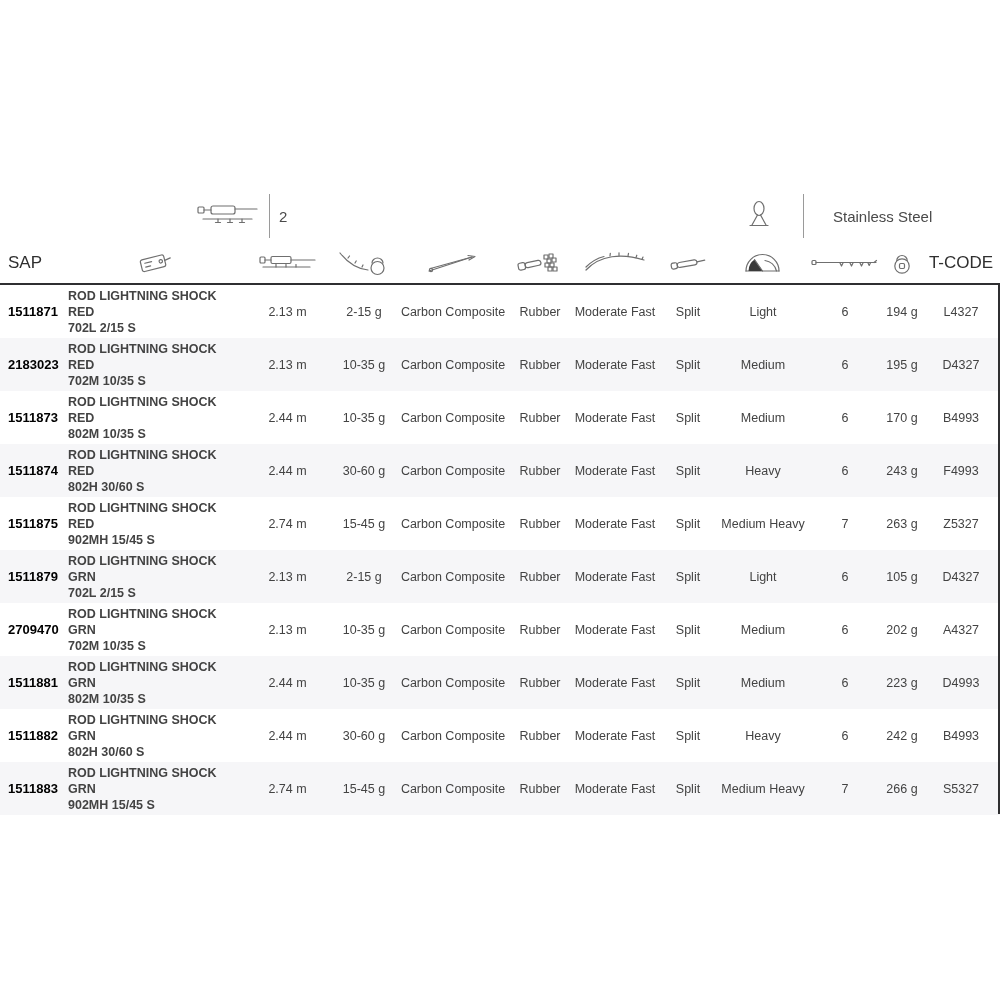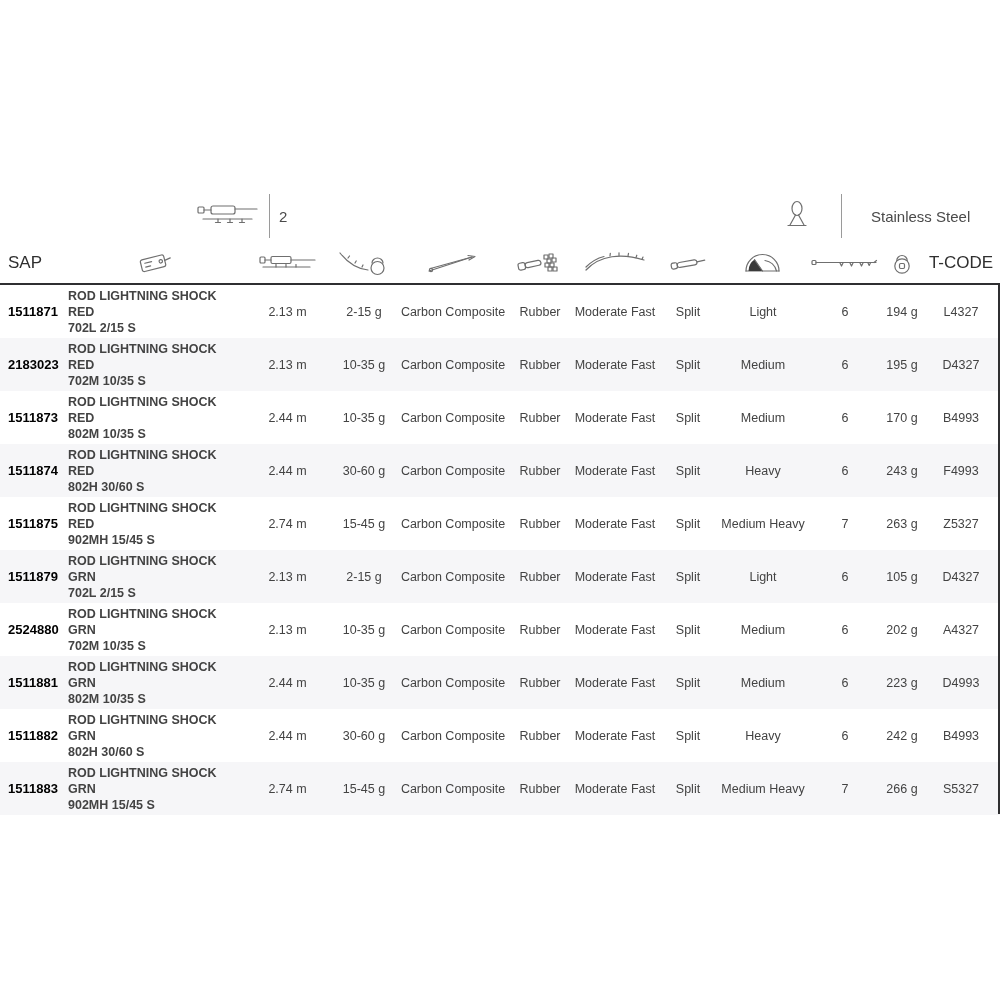--- a/index.html
+++ b/index.html
@@ -6,21 +6,21 @@
     background:#ffffff; font-family:"Liberation Sans", sans-serif; color:#404040; }
   .page { position:relative; width:1000px; height:1000px; background:#fff; }
 
   
   .ln { stroke:#6f6f6f; fill:none; stroke-width:1.2; stroke-linecap:round; stroke-linejoin:round; }
   .fillseg { fill:#3a3a3a; stroke:none; }
 
   
   .legend-group { position:absolute; display:flex; align-items:center; height:48px; }
   .legend-sections { left:196px; top:192px; }
-  .legend-steel   { left:782px; top:192px;gap:20px; }
+  .legend-steel   { left:744px; top:192px;gap:20px; }
   .vline { width:1px; height:44px; background:#9a9a9a; margin:0 9px; }
   .legend-value { font-size:15px; color:#4a4a4a; }
 
   
   .spec-table { position:absolute; top:243px; left:0; width:1000px; }
   .row { display:grid;
     grid-template-columns:62px 183px 85px 68px 110px 64px 86px 60px 90px 74px 40px 78px;
     align-items:center; }
   .thead { height:40px; border-bottom:2px solid #2f2f31; }
   .thead .c { font-size:17px; font-weight:500; color:#2f2f2f; }
@@ -277,21 +277,21 @@
     <div class="c">Carbon Composite</div>
     <div class="c">Rubber</div>
     <div class="c">Moderate Fast</div>
     <div class="c">Split</div>
     <div class="c">Light</div>
     <div class="c">6</div>
     <div class="c">105 g</div>
     <div class="c">D4327</div>
   </div>
         <div class="row body-row">
-    <div class="c c-sap">2524880</div>
+    <div class="c c-sap">2709470</div>
     <div class="c c-name">
       <span>ROD LIGHTNING SHOCK GRN</span>
       <span>702M 10/35 S</span>
     </div>
     <div class="c">2.13 m</div>
     <div class="c">10-35 g</div>
     <div class="c">Carbon Composite</div>
     <div class="c">Rubber</div>
     <div class="c">Moderate Fast</div>
     <div class="c">Split</div>

